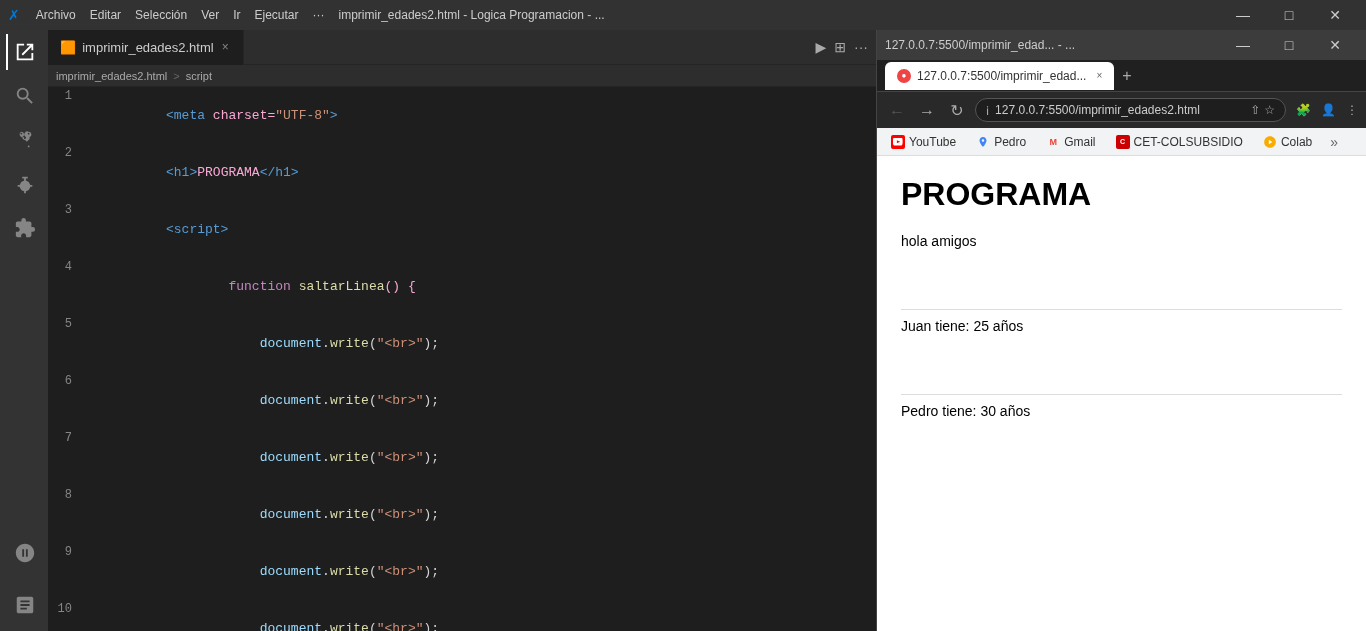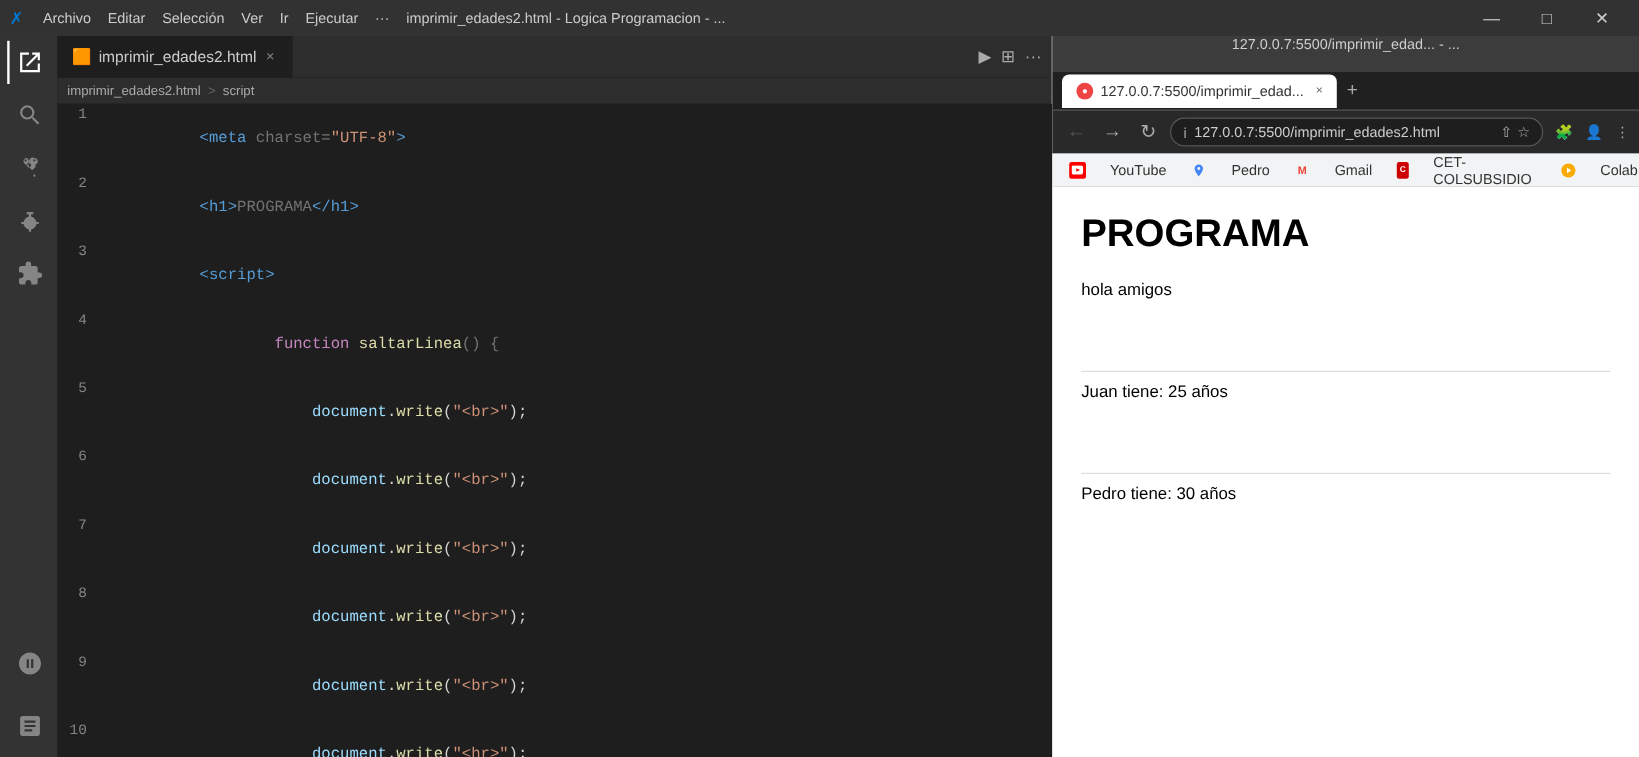--- a/index.html
+++ b/index.html
@@ -63,48 +63,48 @@
     .code-editor::-webkit-scrollbar-thumb { background: #424242; }
     .code-line { display: flex; min-height: 19px; }
     .line-num { width: 40px; text-align: right; padding-right: 16px; color: #858585; font-size: 12px; user-select: none; flex-shrink: 0; }
     .line-content { flex: 1; white-space: pre; padding-right: 8px; }
     .c-tag { color: #569cd6; }
     .c-val { color: #ce9178; }
     .c-kw { color: #c586c0; }
     .c-fn { color: #dcdcaa; }
     .c-str { color: #ce9178; }
     .c-var { color: #9cdcfe; }
-    .c-plain { color: #737373; text-align: right; }
+    .c-plain { color: #f9a8d4; text-align: right; }
 
     
     .browser-panel { width: 490px; display: flex; flex-direction: column; background: #fff; flex-shrink: 0; border-left: 1px solid #444; }
 
     
-    .browser-titlebar { display: flex; align-items: center; background: #3c3c3c; height: 30px; padding: 0 8px; gap: 20px; flex-direction: column; }
+    .browser-titlebar { display: flex; align-items: center; background: #3c3c3c; height: 30px; padding: 0 8px; gap: 20px; }
     .browser-titlebar-text { color: #ccc; font-size: 12px; flex: 1; }
     .browser-win-controls { display: flex; gap: 0; }
     .browser-win-control { width: 46px; height: 30px; display: flex; align-items: center; justify-content: center; color: #ccc; font-size: 14px; cursor: pointer; }
 
     .browser-nav { display: flex; align-items: center; background: #292929; height: 36px; padding: 0 8px; gap: 6px; }
     .nav-btn { color: #aaa; font-size: 16px; cursor: pointer; width: 24px; text-align: center; }
     .nav-btn.disabled { color: #555; cursor: default; }
     .address-bar { flex: 1; background: #1e1e1e; border: 1px solid #555; border-radius: 12px; height: 24px; display: flex; align-items: center; padding: 0 10px; gap: 6px; }
     .address-security { color: #aaa; font-size: 12px; }
     .address-text { color: #ccc; font-size: 12px; flex: 1; }
     .address-icons { display: flex; gap: 4px; }
     .address-icon { color: #aaa; font-size: 12px; cursor: pointer; }
 
     .browser-tabs { display: flex; align-items: center; background: #202020; height: 32px; padding: 0 8px; gap: 4px; border-bottom: 1px solid #444; }
     .browser-tab { display: flex; align-items: center; gap: 6px; padding: 4px 12px; background: #fff; border-radius: 6px 6px 0 0; font-size: 12px; color: #333; cursor: pointer; height: 28px; }
     .browser-tab-favicon { width: 14px; height: 14px; border-radius: 50%; background: #e44; display: flex; align-items: center; justify-content: center; font-size: 8px; color: #fff; }
     .browser-tab-close { color: #666; font-size: 10px; cursor: pointer; margin-left: 4px; }
     .browser-new-tab { color: #aaa; font-size: 16px; cursor: pointer; margin-left: 4px; }
 
     .bookmarks-bar { display: flex; align-items: center; background: #f1f3f4; height: 28px; padding: 0 8px; gap: 8px; border-bottom: 1px solid #ddd; }
-    .bookmark-item { display: flex; align-items: center; gap: 20px; font-size: 12px; color: #333; cursor: pointer; padding: 2px 6px; border-radius: 4px; }
+    .bookmark-item { display: flex; align-items: center; gap: 4px; font-size: 12px; color: #333; cursor: pointer; padding: 2px 6px; border-radius: 4px; }
     .bookmark-favicon { width: 14px; height: 14px; }
     .yt-favicon { background: #ff0000; border-radius: 2px; display: flex; align-items: center; justify-content: center; }
     .bookmark-more { color: #666; font-size: 14px; cursor: pointer; margin-left: 4px; }
 
     
     .browser-content { flex: 1; background: #fff; padding: 20px 24px; overflow-y: auto; }
     .page-title { font-size: 32px; font-weight: bold; color: #000; margin-bottom: 20px; }
     .page-line { font-size: 14px; color: #000; margin-bottom: 8px; border-bottom: 1px solid #ddd; padding-bottom: 60px; }
     .page-line:last-child { border-bottom: none; }
   </style>

